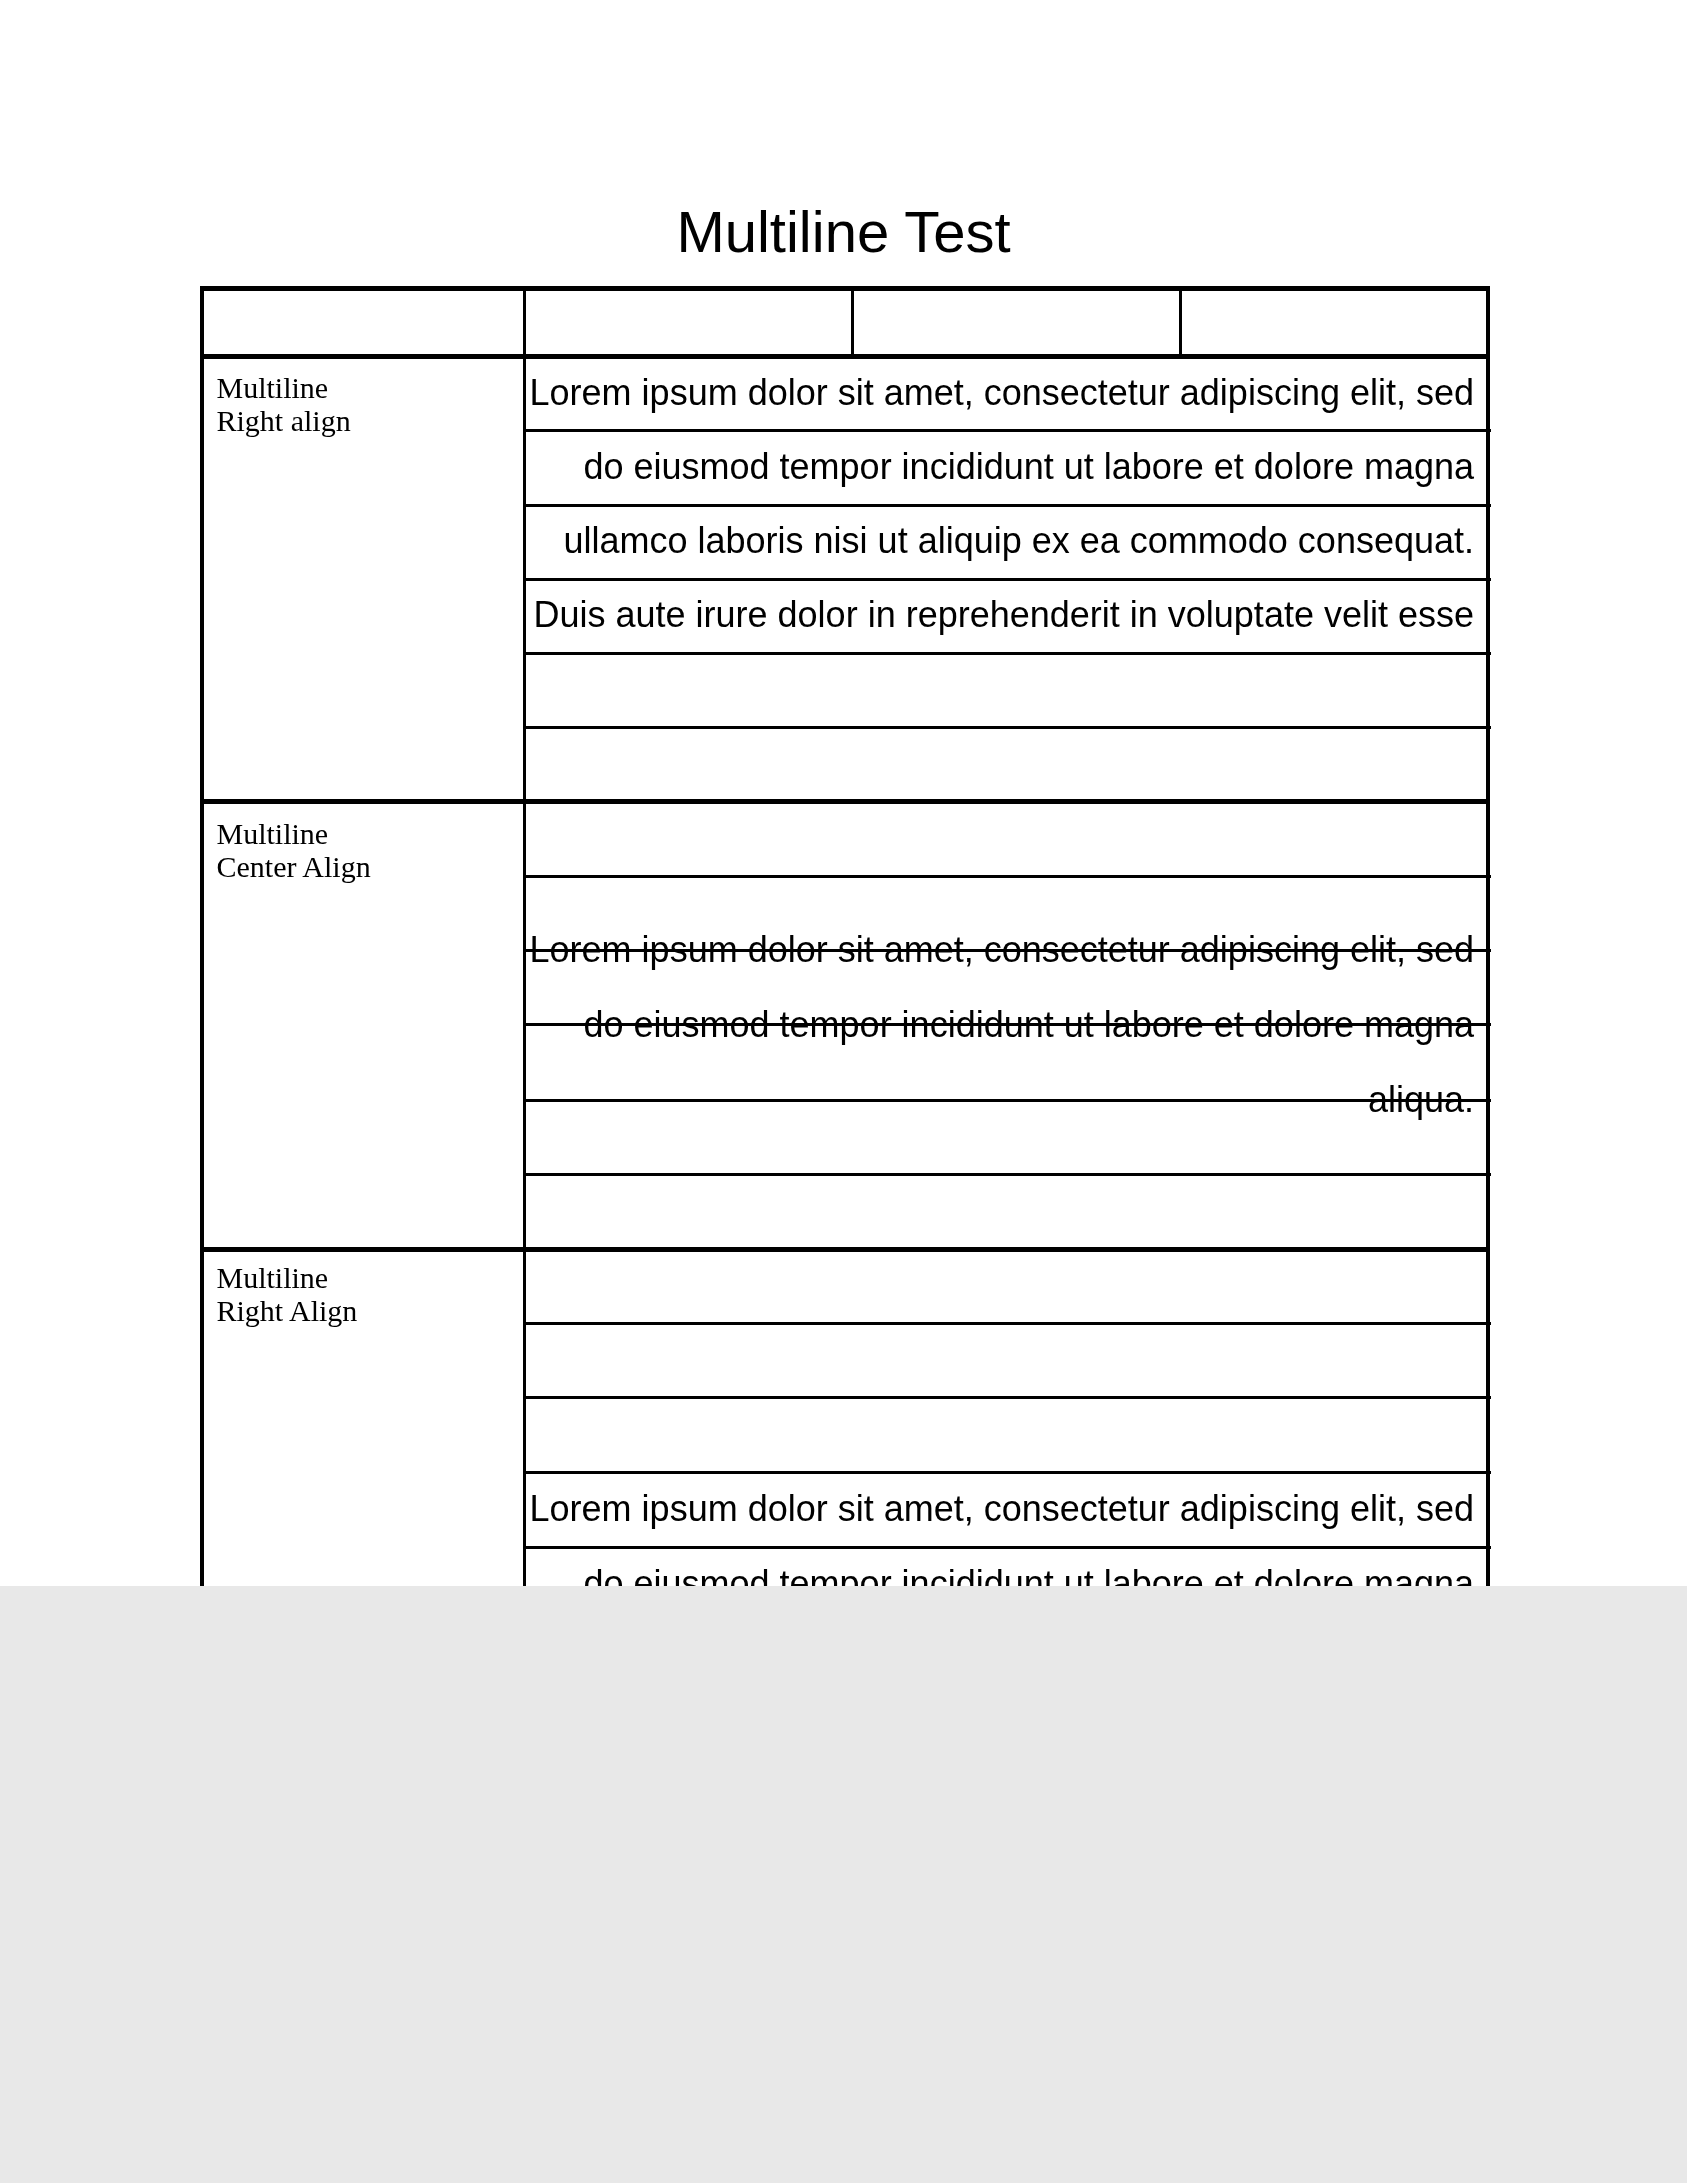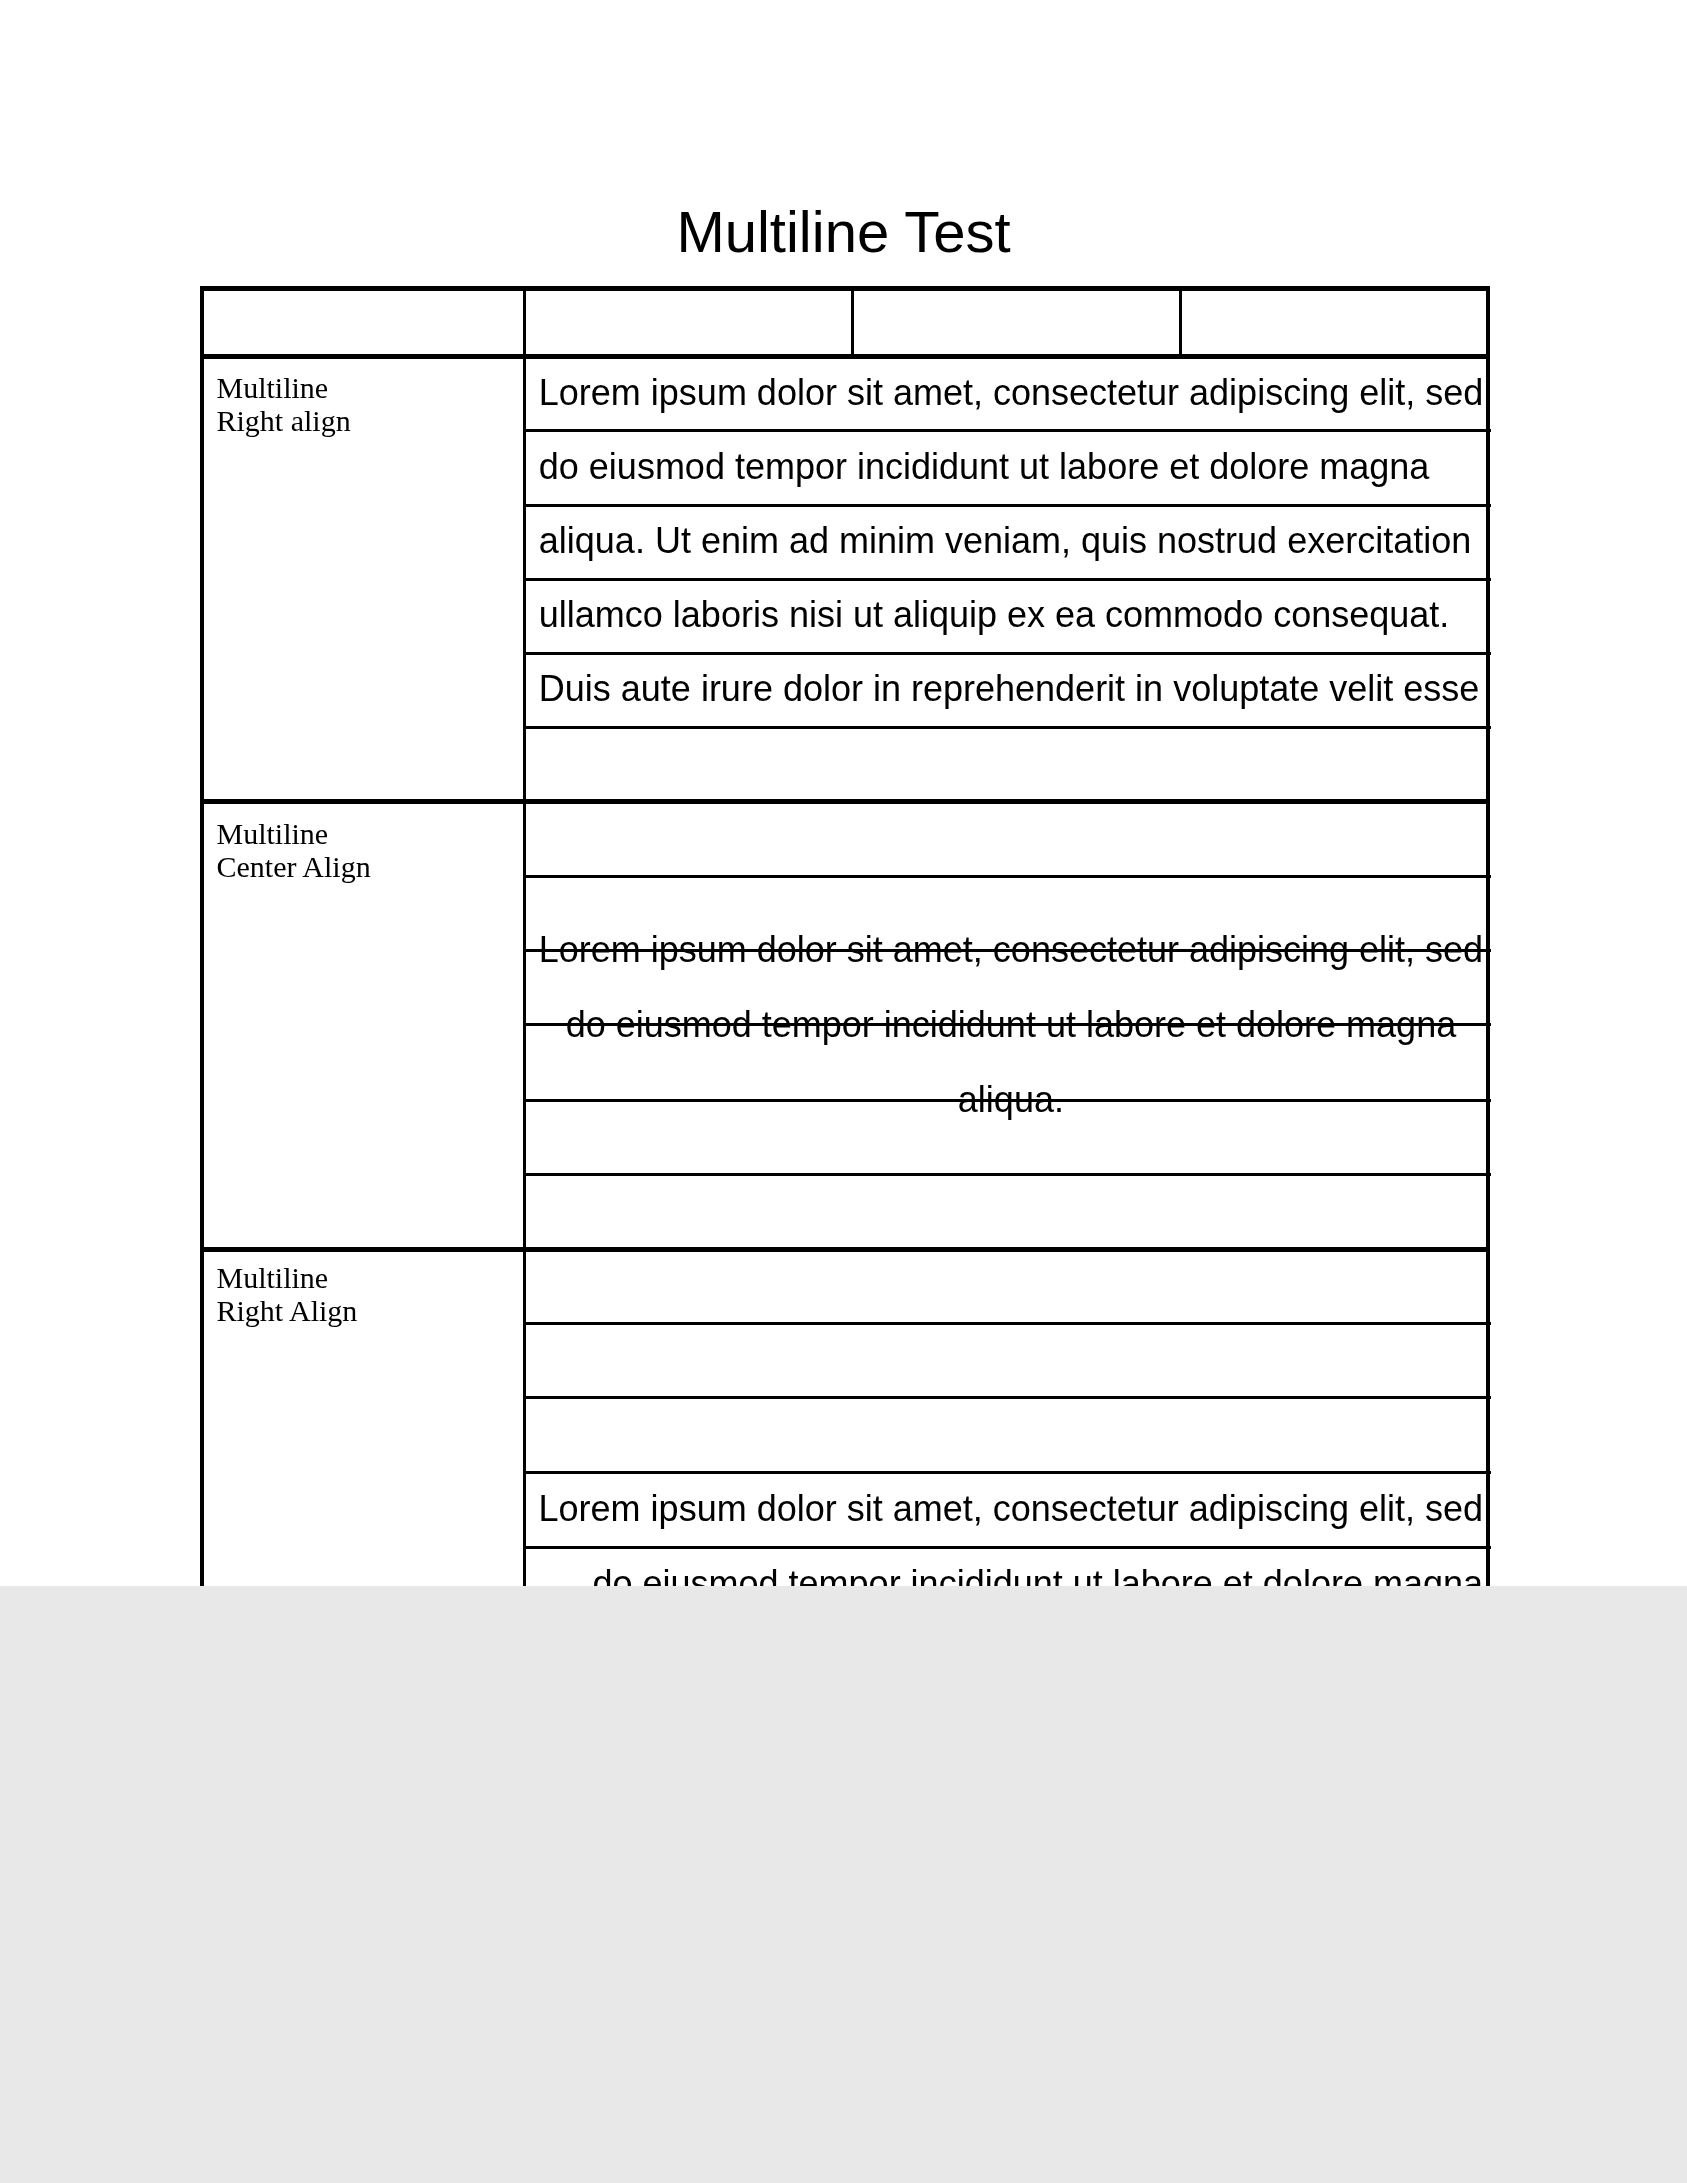--- a/index.html
+++ b/index.html
@@ -37,23 +37,24 @@
     font-size:30px;
     line-height:33px;
     z-index:2;
     font-family:Liberation Serif, serif;
   }
   .text-cell{
     position:absolute;
     left:325px;width:961px;
     display:flex;flex-direction:column;
     box-sizing:border-box;
-    padding-left:13.8px;padding-right:3px;
+    padding-left:13.8px;padding-right:12px;
     font-size:36px;
     z-index:2;
+    align-items:flex-end;
   }
   .text-cell .ln{
     display:flex;align-items:center;
     white-space:nowrap;
   }
   .cell-left{top:70px;height:445px;justify-content:flex-start;}
   .cell-left .ln{height:74px;justify-content:flex-start;}
   .cell-center{top:515px;height:447px;justify-content:center;}
   .cell-center .ln{height:75px;justify-content:center;}
   .cell-right{top:963px;height:447px;justify-content:flex-end;}
@@ -110,21 +111,20 @@
       <div>Center Align</div>
     </div>
     <div class="label-cell" style="top:975px">
       <div>Multiline</div>
       <div>Right Align</div>
     </div>
 
     <div class="text-cell cell-left">
       <div class="ln">Lorem ipsum dolor sit amet, consectetur adipiscing elit, sed</div>
       <div class="ln">do eiusmod tempor incididunt ut labore et dolore magna</div>
-      <div class="ln">aliqua. Ut enim ad minim veniam, quis nostrud exercitation</div>
       <div class="ln">ullamco laboris nisi ut aliquip ex ea commodo consequat.</div>
       <div class="ln">Duis aute irure dolor in reprehenderit in voluptate velit esse</div>
     </div>
 
     <div class="text-cell cell-center">
       <div class="ln">Lorem ipsum dolor sit amet, consectetur adipiscing elit, sed</div>
       <div class="ln">do eiusmod tempor incididunt ut labore et dolore magna</div>
       <div class="ln">aliqua.</div>
     </div>
 

